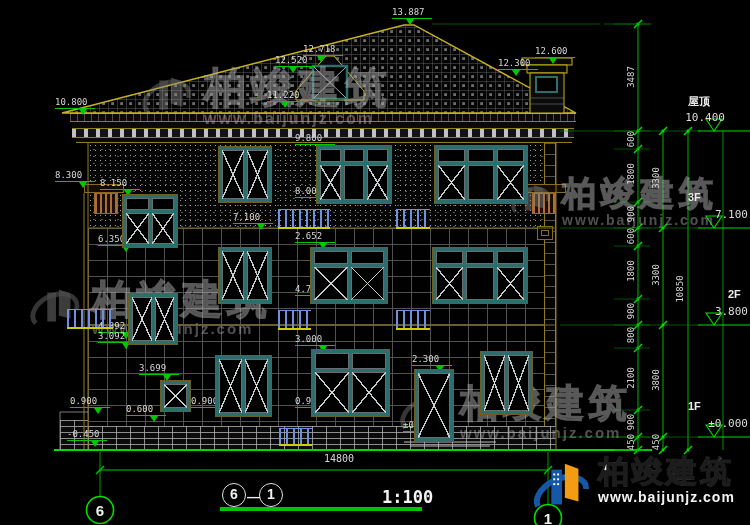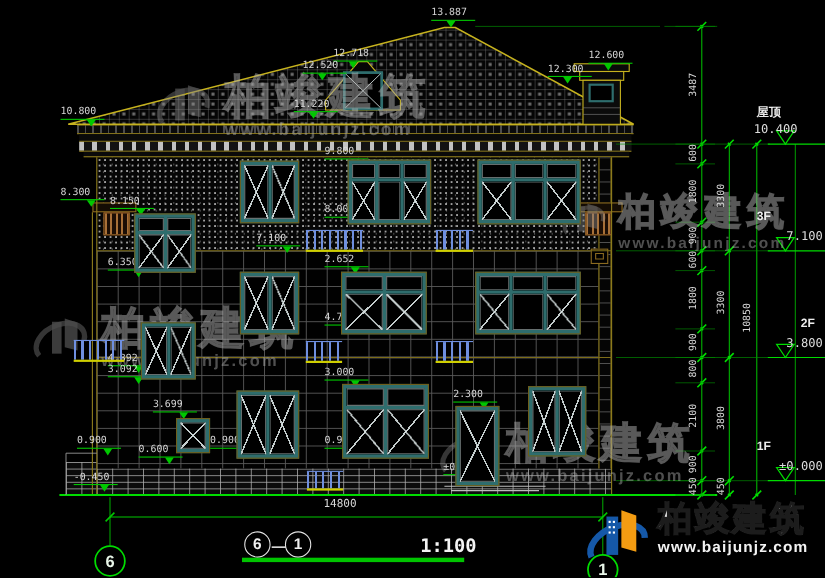--- a/index.html
+++ b/index.html
@@ -78,21 +78,21 @@
   
   .tcirc{position:absolute;width:24px;height:24px;border:1.5px solid #e2e2e2;border-radius:50%;
     color:#f0f0f0;font:bold 14px "Liberation Sans",sans-serif;text-align:center;line-height:21px;}
   .ttext{position:absolute;color:#f4f4f4;font:bold 25px "Liberation Sans",sans-serif;
     letter-spacing:2px;white-space:nowrap;}
   .tscale{position:absolute;color:#f4f4f4;font:bold 17px "DejaVu Sans Mono",monospace;white-space:nowrap;}
   .tdash{position:absolute;color:#f0f0f0;font:bold 13px "Liberation Sans",sans-serif;}
   .tline{position:absolute;background:#00c400;}
   .bubnum{position:absolute;width:30px;text-align:center;color:#e9f6e9;
     font:bold 15px "Liberation Sans",sans-serif;}
-  .botdim{position:absolute;color:#d8d8d8;font:10px "DejaVu Sans Mono",monospace;width:60px;text-align:left;}
+  .botdim{position:absolute;color:#d8d8d8;font:10px "DejaVu Sans Mono",monospace;width:60px;text-align:right;}
 </style>
 </head>
 <body>
 
 <div id="stage">
 
   <div class="abs wall3f" style="left:88px;top:143px;width:468px;height:85px;"></div>
   <div class="abs tiles" style="left:88px;top:228px;width:468px;height:97px;"></div>
   <div class="abs tiles" style="left:88px;top:325px;width:468px;height:101px;"></div>
   <div class="abs brick" style="left:88px;top:426px;width:468px;height:24px;"></div>

